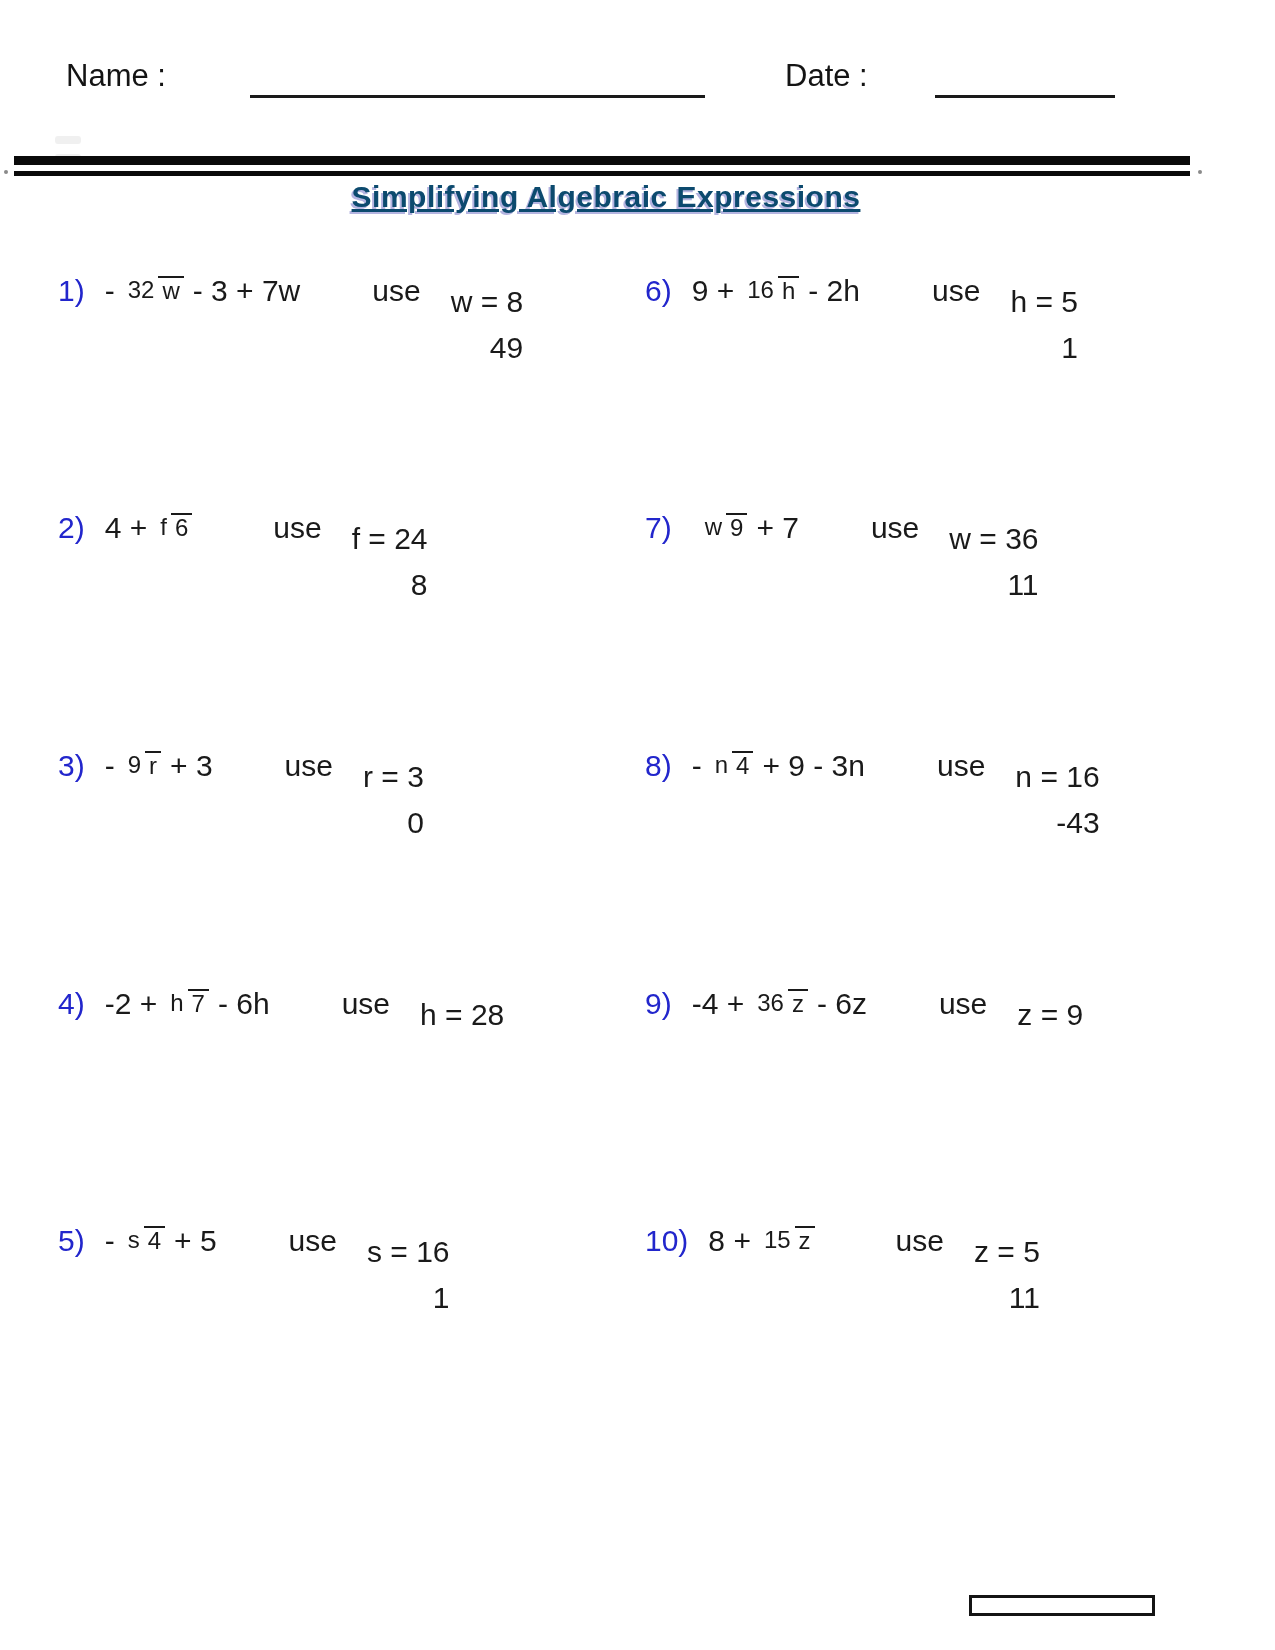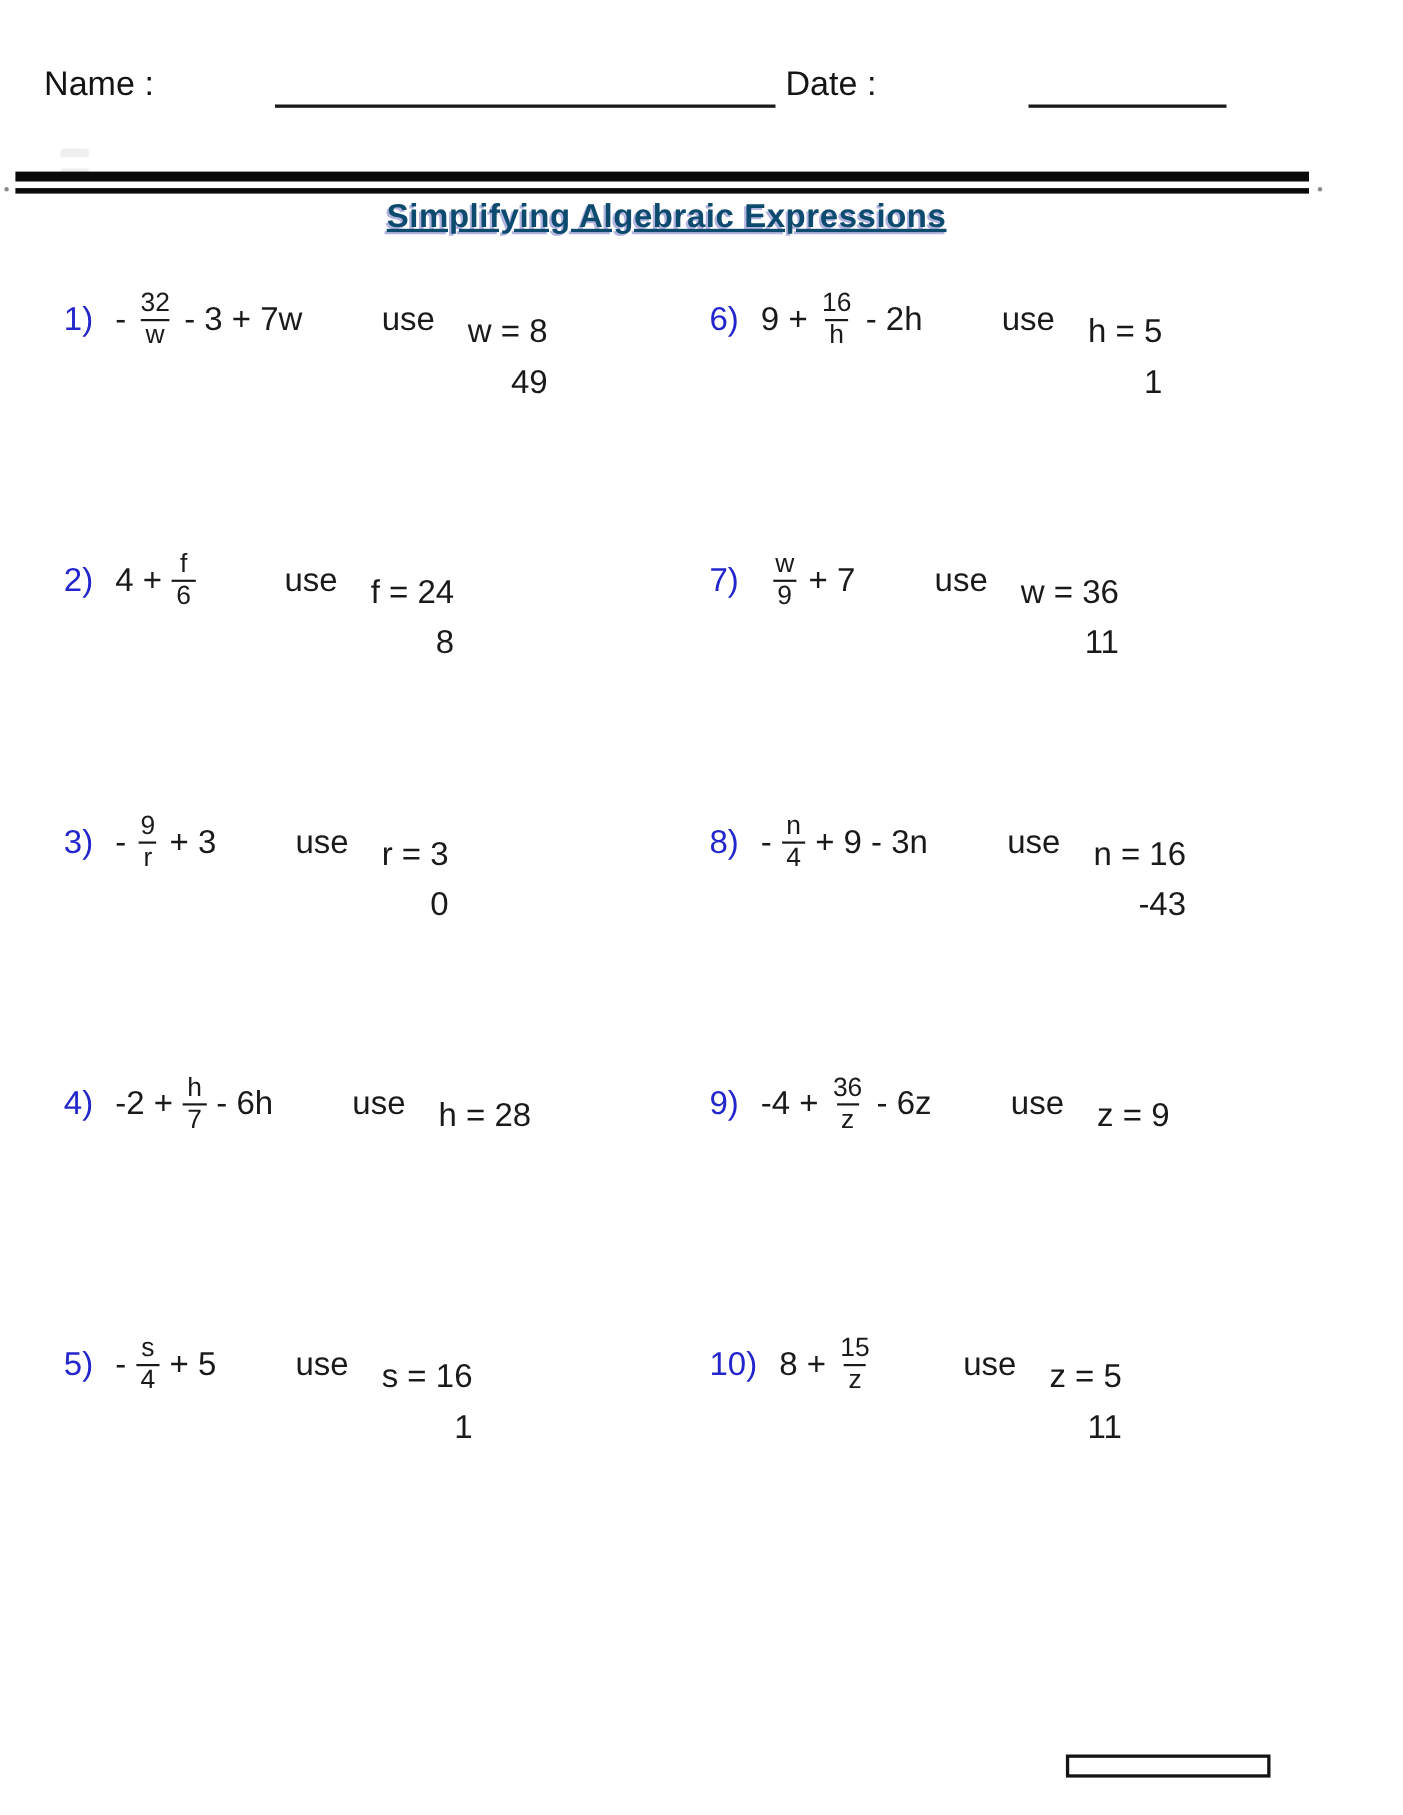--- a/index.html
+++ b/index.html
@@ -16,36 +16,36 @@
   .dot{position:absolute;width:4px;height:4px;background:#8a8a8a;border-radius:50%;top:170px;}
   .title{
     position:absolute;left:0;top:180px;width:1212px;text-align:center;
     font-size:30px;font-weight:bold;color:#0c4a6e;text-decoration:underline;
     text-shadow:-2px 2px 0 #b4b4e0;letter-spacing:.5px;
   }
   .problem{position:absolute;font-size:30px;}
   .prob-line{display:flex;align-items:center;white-space:nowrap;}
   .pnum{color:#2226cc;margin-right:20px;}
   .expr{display:flex;align-items:center;gap:9px;}
-  .frac{display:inline-flex;flex-direction:column;align-items:center;font-size:24px;line-height:1.12;}
+  .frac{display:inline-flex;align-items:center;font-size:24px;line-height:1.12;}
   .frac .fnum{padding:0 4px;}
   .frac .fden{border-top:2px solid #1a1a1a;padding:0 4px;}
   .use{margin-left:72px;}
   .sub{margin-left:30px;margin-top:23px;}
   .answer{margin-top:12px;margin-left:46px;text-align:right;}
   .answer-box{position:absolute;left:969px;top:1595px;width:180px;height:15px;border:3px solid #141414;background:#fff;}
 </style>
 </head>
 <body>
 
 <div class="sheet">
 
-  <span class="hdr-label" style="left:40px;top:58px;">Name :</span>
+  <span class="hdr-label" style="left:66px;top:58px;">Name :</span>
   <div class="uline" style="left:250px;top:95px;width:455px;"></div>
-  <span class="hdr-label" style="left:714px;top:58px;">Date :</span>
+  <span class="hdr-label" style="left:785px;top:58px;">Date :</span>
   <div class="uline" style="left:935px;top:95px;width:180px;"></div>
 
   <div class="smudge"><i></i><i></i></div>
 
   <div class="rule"></div>
   <div class="dot" style="left:4px;"></div>
   <div class="dot" style="left:1198px;"></div>
 
   <div class="title">Simplifying Algebraic Expressions</div>
 

